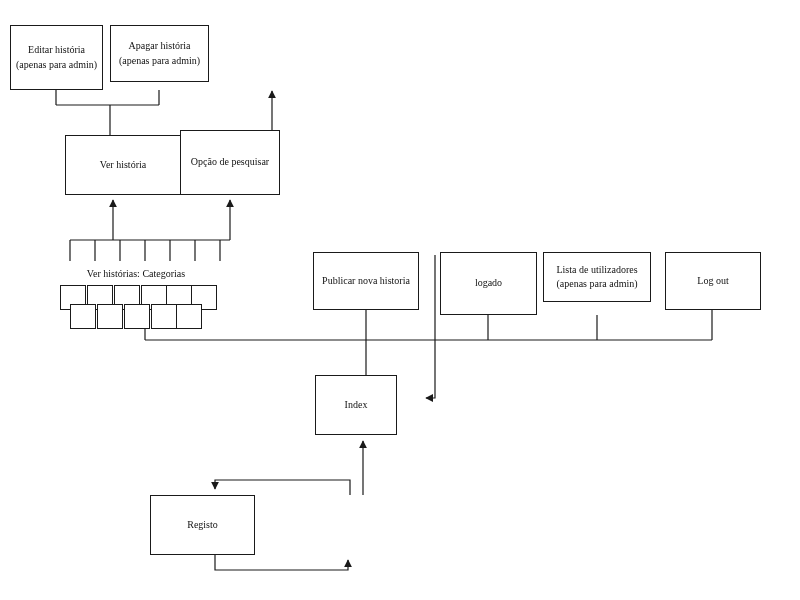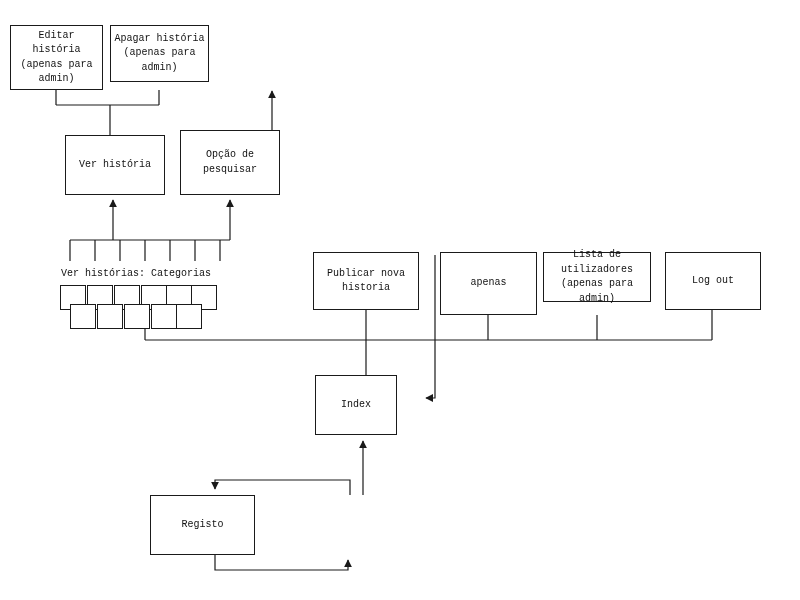--- a/index.html
+++ b/index.html
@@ -1,18 +1,18 @@
 <!DOCTYPE html>
 <html><head>
 <meta charset="utf-8">
 <style>
   html,body{margin:0;padding:0;background:#ffffff;}
   .stage{
     position:relative;width:800px;height:600px;background:#ffffff;
-    font-family:Liberation Mono, monospace;color:#111;overflow:hidden;
+    font-family:Liberation Serif, serif;color:#111;overflow:hidden;
   }
   .wires{position:absolute;left:0;top:0;width:800px;height:600px;}
   .node{
     position:absolute;background:#ffffff;border:1px solid #1a1a1a;
     display:flex;flex-direction:column;align-items:center;justify-content:center;
     text-align:center;font-size:10px;line-height:1.45;padding:3px;box-sizing:border-box;
   }
   .node span{display:block;}
   .tight span{font-size:9.4px;white-space:nowrap;}
   .catbox{
@@ -69,21 +69,21 @@
     <span>Editar história</span>
     <span>(apenas para admin)</span>
   </div>
 
   <div class="node" style="left:110px;top:25px;width:99px;height:57px;">
     <span>Apagar história</span>
     <span>(apenas para admin)</span>
   </div>
 
 
-  <div class="node" style="left:65px;top:135px;width:100px;height:60px;">
+  <div class="node" style="left:65px;top:135px;width:116px;height:60px;">
     <span>Ver história</span>
   </div>
 
   <div class="node" style="left:180px;top:130px;width:100px;height:65px;">
     <span>Opção de pesquisar</span>
   </div>
 
   <div class="freelabel" style="left:60px;top:268px;width:152px;">Ver histórias: Categorias</div>
 
   <div class="catbox" style="left:60px;top:285px;"></div>
@@ -97,21 +97,21 @@
   <div class="catbox" style="left:97px;top:304px;"></div>
   <div class="catbox" style="left:124px;top:304px;"></div>
   <div class="catbox" style="left:151px;top:304px;"></div>
   <div class="catbox" style="left:176px;top:304px;"></div>
 
   <div class="node" style="left:313px;top:252px;width:106px;height:58px;">
     <span>Publicar nova historia</span>
   </div>
 
   <div class="node" style="left:440px;top:252px;width:97px;height:63px;">
-    <span>apenas</span>
+    <span>logado</span>
   </div>
 
   <div class="node" style="left:543px;top:252px;width:108px;height:50px;">
     <span>Lista de utilizadores</span>
     <span>(apenas para admin)</span>
   </div>
 
   <div class="node" style="left:665px;top:252px;width:96px;height:58px;">
     <span>Log out</span>
   </div>

